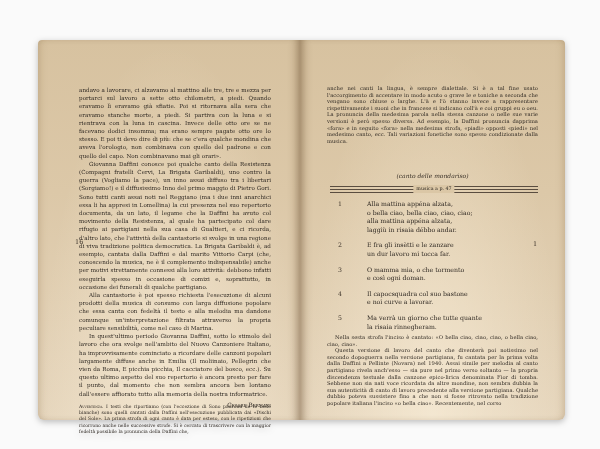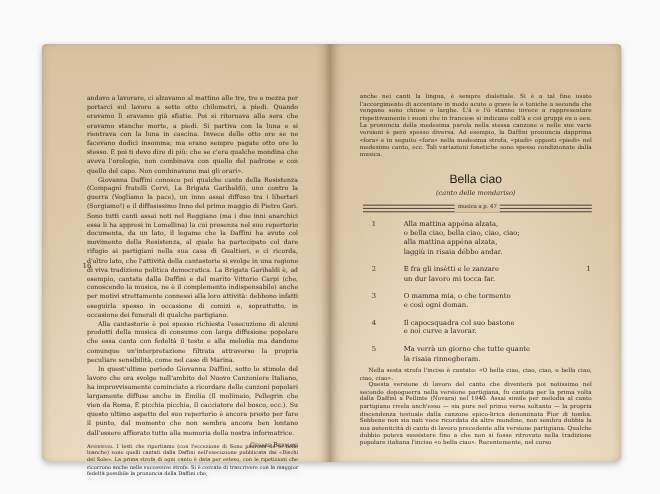--- a/index.html
+++ b/index.html
@@ -75,21 +75,20 @@
       <span>I testi che riportiamo (con l'eccezione di Sono padrona de le belle bianche) sono quelli cantati dalla Daffini nell'esecuzione pubblicata dai «Dischi del Sole». La prima strofa di ogni canto è data per esteso, con le ripetizioni che ricorrono anche nelle successive strofe. Si è cercato di trascrivere con la maggior fedeltà possibile la pronuncia della Daffini che,</span>
     </div>
   </div>
 
   <div class="spine"></div>
 
   <div class="page right">
     <div class="text top">
       <p class="noindent">anche nei canti la lingua, è sempre dialettale. Si è a tal fine usato l'accorgimento di accentare in modo acuto o grave le e toniche a seconda che vengano sono chiuse o larghe. L'ä e l'ö stanno invece a rappresentare rispettivamente i suoni che in francese si indicano coll'à e coi gruppi eu o oeu. La pronuncia della medesima parola nella stessa canzone o nelle sue varie versioni è però spesso diversa. Ad esempio, la Daffini pronuncia dapprima «fora» e in seguito «fora» nella medesima strofa, «piadi» opposti «piedi» nel medesimo canto, ecc. Tali variazioni fonetiche sono spesso condizionate dalla musica.</p>
     </div>
-    <div class="song-title">Bella ciao</div>
     <div class="song-sub">(canto delle mondarisо)</div>
     <div class="rule">
       <div class="line a"></div>
         <div class="line b"></div>
         <div class="line c"></div>
       <span class="label">musica a p. 47</span>
     </div>
     <div class="pagenum">1</div>
     <div class="stanzas">
       <div class="stanza">

